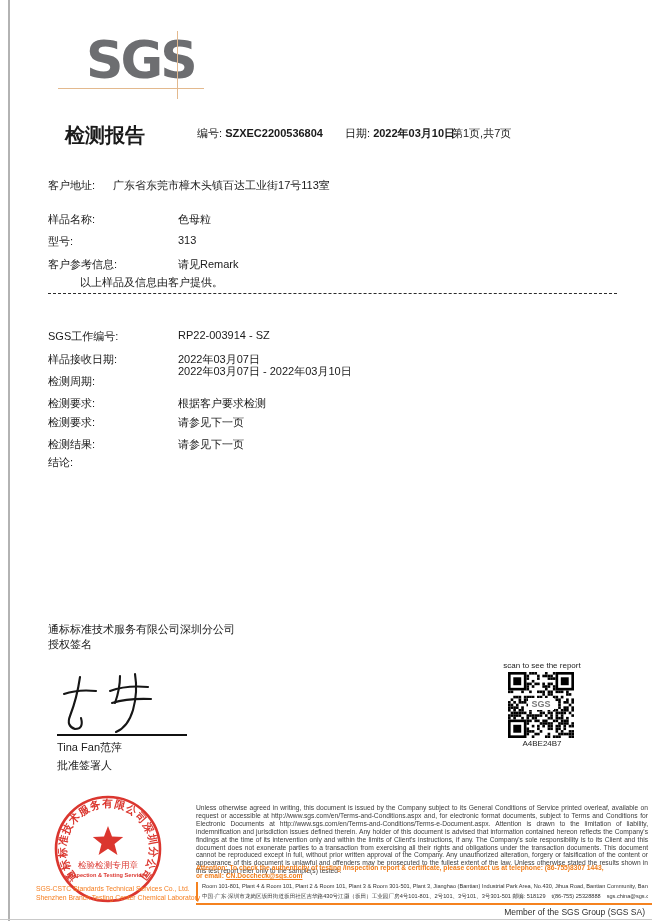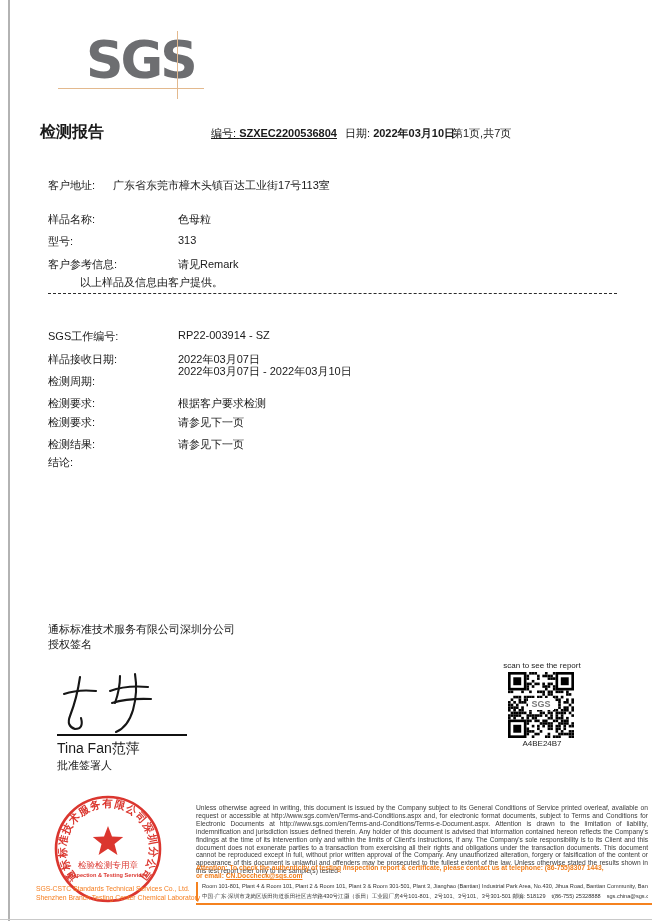--- a/index.html
+++ b/index.html
@@ -8,22 +8,22 @@
   .page { position:relative; width:652px; height:921px; background:#fff; overflow:hidden; }
   .page-left-edge { position:absolute; left:8px; top:0; width:2px; height:921px; background:#b3b3b3; }
   .page-bottom-edge { position:absolute; left:0; bottom:1px; width:652px; height:1px; background:#c9c9c9; }
 
   
   .sgs-logo { position:absolute; left:86px; top:30px; font-size:52px; font-weight:bold;
               color:#6d6e71; letter-spacing:-3px; font-family:"DejaVu Sans","Liberation Sans",sans-serif; }
   .logo-hline { position:absolute; left:58px; top:88px; width:146px; height:1px; background:#e3b98e; }
   .logo-vline { position:absolute; left:177px; top:31px; width:1px; height:68px; background:#e3b98e; }
 
-  .report-title { position:absolute; left:40px; top:122px; font-size:16px; font-weight:bold;font-family:Liberation Serif, serif; }
-  .hdr-no    { position:absolute; left:211px; top:126px; font-size:11px;text-decoration:underline; }
+  .report-title { position:absolute; left:65px; top:122px; font-size:20px; font-weight:bold;font-family:Liberation Serif, serif; }
+  .hdr-no    { position:absolute; left:197px; top:126px; font-size:11px; }
   .hdr-date  { position:absolute; left:345px; top:126px; font-size:11px; }
   .hdr-page  { position:absolute; left:452px; top:126px; font-size:11px; font-weight:normal; }
   .hdr-no b, .hdr-date b { font-weight:bold; }
 
   .row { position:absolute; left:48px; font-size:11px; white-space:nowrap; }
   .row .lbl { display:inline-block; }
   .lblw1 { width:62px; }
   .val { font-weight:normal; }
   .vcol { position:absolute; left:178px; font-size:11px; }
   .note { position:absolute; left:48px; font-size:11px;margin-left:32px; }
@@ -32,21 +32,21 @@
               border-top:1.5px dashed #2b2b2b; }
 
   .concl-val { position:absolute; left:178px; top:453px; width:424px; font-size:11px;
                line-height:17px; text-align:justify; }
 
   
   .sig-company { position:absolute; left:48px; top:622px; font-size:11px; }
   .sig-auth    { position:absolute; left:48px; top:637px; font-size:11px; }
   .sig-svg     { position:absolute; left:56px; top:672px; }
   .sig-line    { position:absolute; left:57px; top:734px; width:130px; height:2px; background:#111; }
-  .sig-name    { position:absolute; left:57px; top:740px; font-size:14px; }
+  .sig-name    { position:absolute; left:57px; top:740px; font-size:11px; }
   .sig-role    { position:absolute; left:57px; top:758px; font-size:11px; }
 
   
   .qr-caption { position:absolute; left:492px; top:661px; width:100px; text-align:center; font-size:8px; color:#222; }
   .qr-box { position:absolute; left:508px; top:672px; width:66px; height:66px; background:#fff; }
   .qr-logo { position:absolute; left:20px; top:26px; width:26px; height:12px; background:#fff;
              font-size:9px; font-weight:bold; color:#777; text-align:center; line-height:12px; letter-spacing:0; }
   .qr-id { position:absolute; left:492px; top:739px; width:100px; text-align:center; font-size:8px; color:#222; }
 
   
@@ -408,15 +408,16 @@
       <span>Room 101-801, Plant 4 &amp; Room 101, Plant 2 &amp; Room 101, Plant 3 &amp; Room 301-501, Plant 3, Jianghao (Bantian) Industrial Park Area, No.430, Jihua Road, Bantian Community, Bantian Street, Longgang District, Shenzhen, Guangdong, China 518129</span>
 
     </div>
     <div class="addr-line">
       <span>中国·广东·深圳市龙岗区坂田街道坂田社区吉华路430号江灏（坂田）工业园厂房4号101-801、2号101、3号101、3号301-501 邮编: 518129</span>
       <span class="right">t(86-755) 25328888</span>
       <span class="right">sgs.china@sgs.com</span>
     </div>
   </div>
   <div class="footer-hr"></div>
+  <div class="member">Member of the SGS Group (SGS SA)</div>
 
   <div class="page-bottom-edge"></div>
 </div>
 
 </body></html>

